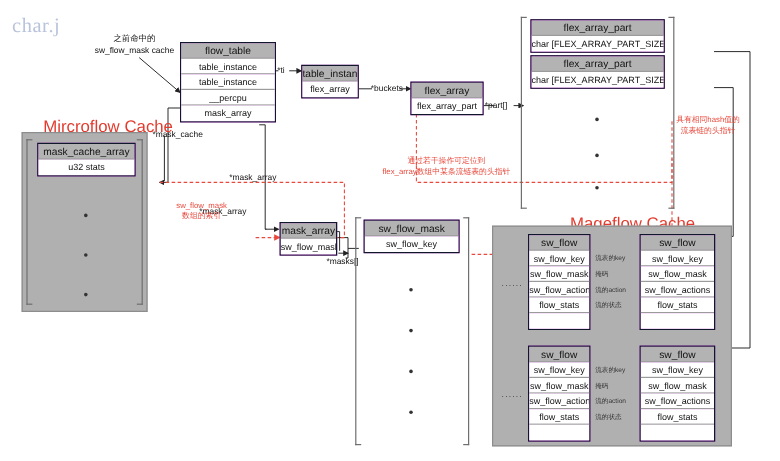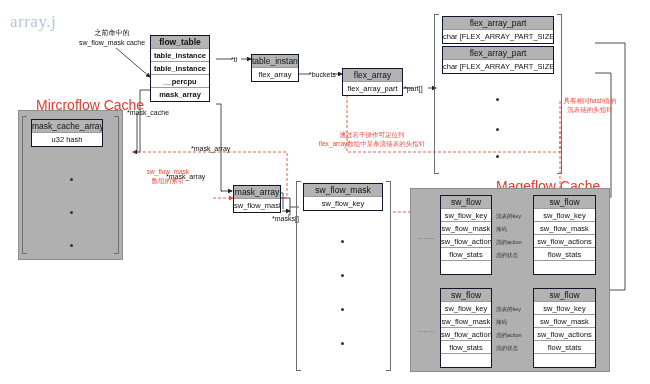--- a/index.html
+++ b/index.html
@@ -48,21 +48,21 @@
   
   .brk{position:absolute;border:1px solid #6f6f6f;box-sizing:border-box;}
   .brk-l{border-right:none;}
   .brk-r{border-left:none;}
 </style>
 </head>
 <body>
 
 <div class="canvas">
 
-  <div class="wm" style="left:10px;top:12px;">array.j</div>
+  <div class="wm" style="left:10px;top:12px;">char.j</div>
 
   <svg class="ov">
     <defs>
       <marker id="ah" markerWidth="6" markerHeight="6" refX="5" refY="3" orient="auto">
         <path d="M0,0 L6,3 L0,6 z" fill="#222"></path>
       </marker>
       <marker id="ahr" markerWidth="6" markerHeight="6" refX="5" refY="3" orient="auto">
         <path d="M0,0 L6,3 L0,6 z" fill="#e8493c"></path>
       </marker>
       <marker id="ahl" markerWidth="6" markerHeight="6" refX="5" refY="3" orient="auto">
@@ -112,32 +112,32 @@
     <path d="M347,138 L347,152 L560,152 L560,100" stroke="#e8493c" stroke-width="0.9" fill="none" stroke-dasharray="3,2"></path>
     <path d="M393,212 L560,212 L560,132" stroke="#e8493c" stroke-width="0.9" fill="none" stroke-dasharray="3,2"></path>
   </svg>
 
   <div class="panel-title" style="left:36px;top:97px;">Mircroflow Cache</div>
   <div class="panel" style="left:18px;top:110px;width:105px;height:150px;"></div>
 
   <div class="brk brk-l" style="left:22px;top:116px;width:5px;height:138px;"></div>
   <div class="brk brk-r" style="left:114px;top:116px;width:5px;height:138px;"></div>
 
-  <div class="struct" style="left:31px;top:119px;width:72px;">
+  <div class="struct" style="left:31px;top:119px;width:82px;">
     <div class="hdr">mask_cache_array</div>
-    <div class="row">u32 hash</div>
+    <div class="row">u32 stats</div>
   </div>
   <div class="dot" style="left:70px;top:178px;"></div>
   <div class="dot" style="left:70px;top:211px;"></div>
   <div class="dot" style="left:70px;top:244px;"></div>
 
   <div class="lbl" style="left:62px;top:28px;text-align:center;width:100px;">之前命中的</div>
   <div class="lbl" style="left:62px;top:38px;text-align:center;width:100px;">sw_flow_mask cache</div>
 
-  <div class="struct" style="left:150px;top:35px;width:60px;font-weight:bold;">
+  <div class="struct" style="left:150px;top:35px;width:80px;">
     <div class="hdr">flow_table</div>
     <div class="row">table_instance</div>
     <div class="row">table_instance</div>
     <div class="row">__percpu</div>
     <div class="row">mask_array</div>
   </div>
 
   <div class="lbl" style="left:231px;top:55px;">*ti</div>
   <div class="struct" style="left:251px;top:54px;width:48px;">
     <div class="hdr">table_instance</div>
@@ -191,21 +191,21 @@
     <div class="row">sw_flow_key</div>
   </div>
   <div class="dot" style="left:341px;top:240px;"></div>
   <div class="dot" style="left:341px;top:274px;"></div>
   <div class="dot" style="left:341px;top:308px;"></div>
   <div class="dot" style="left:341px;top:342px;"></div>
 
   <div class="lbl-red" style="left:298px;top:131px;width:148px;">通过若干操作可定位到</div>
   <div class="lbl-red" style="left:298px;top:140px;width:148px;">flex_array数组中某条流链表的头指针</div>
 
-  <div class="panel-title" style="left:496px;top:178px;">Mageflow Cache</div>
+  <div class="panel-title" style="left:475px;top:178px;">Mageflow Cache</div>
   <div class="panel" style="left:410px;top:188px;width:200px;height:184px;"></div>
 
   <div class="lbl" style="left:418px;top:232px;color:#444;letter-spacing:1px;">......</div>
   <div class="lbl" style="left:418px;top:325px;color:#444;letter-spacing:1px;">......</div>
 
   <div class="struct" style="left:440px;top:195px;width:52px;">
     <div class="hdr">sw_flow</div>
     <div class="row">sw_flow_key</div>
     <div class="row">sw_flow_mask</div>
     <div class="row">sw_flow_actions</div>

